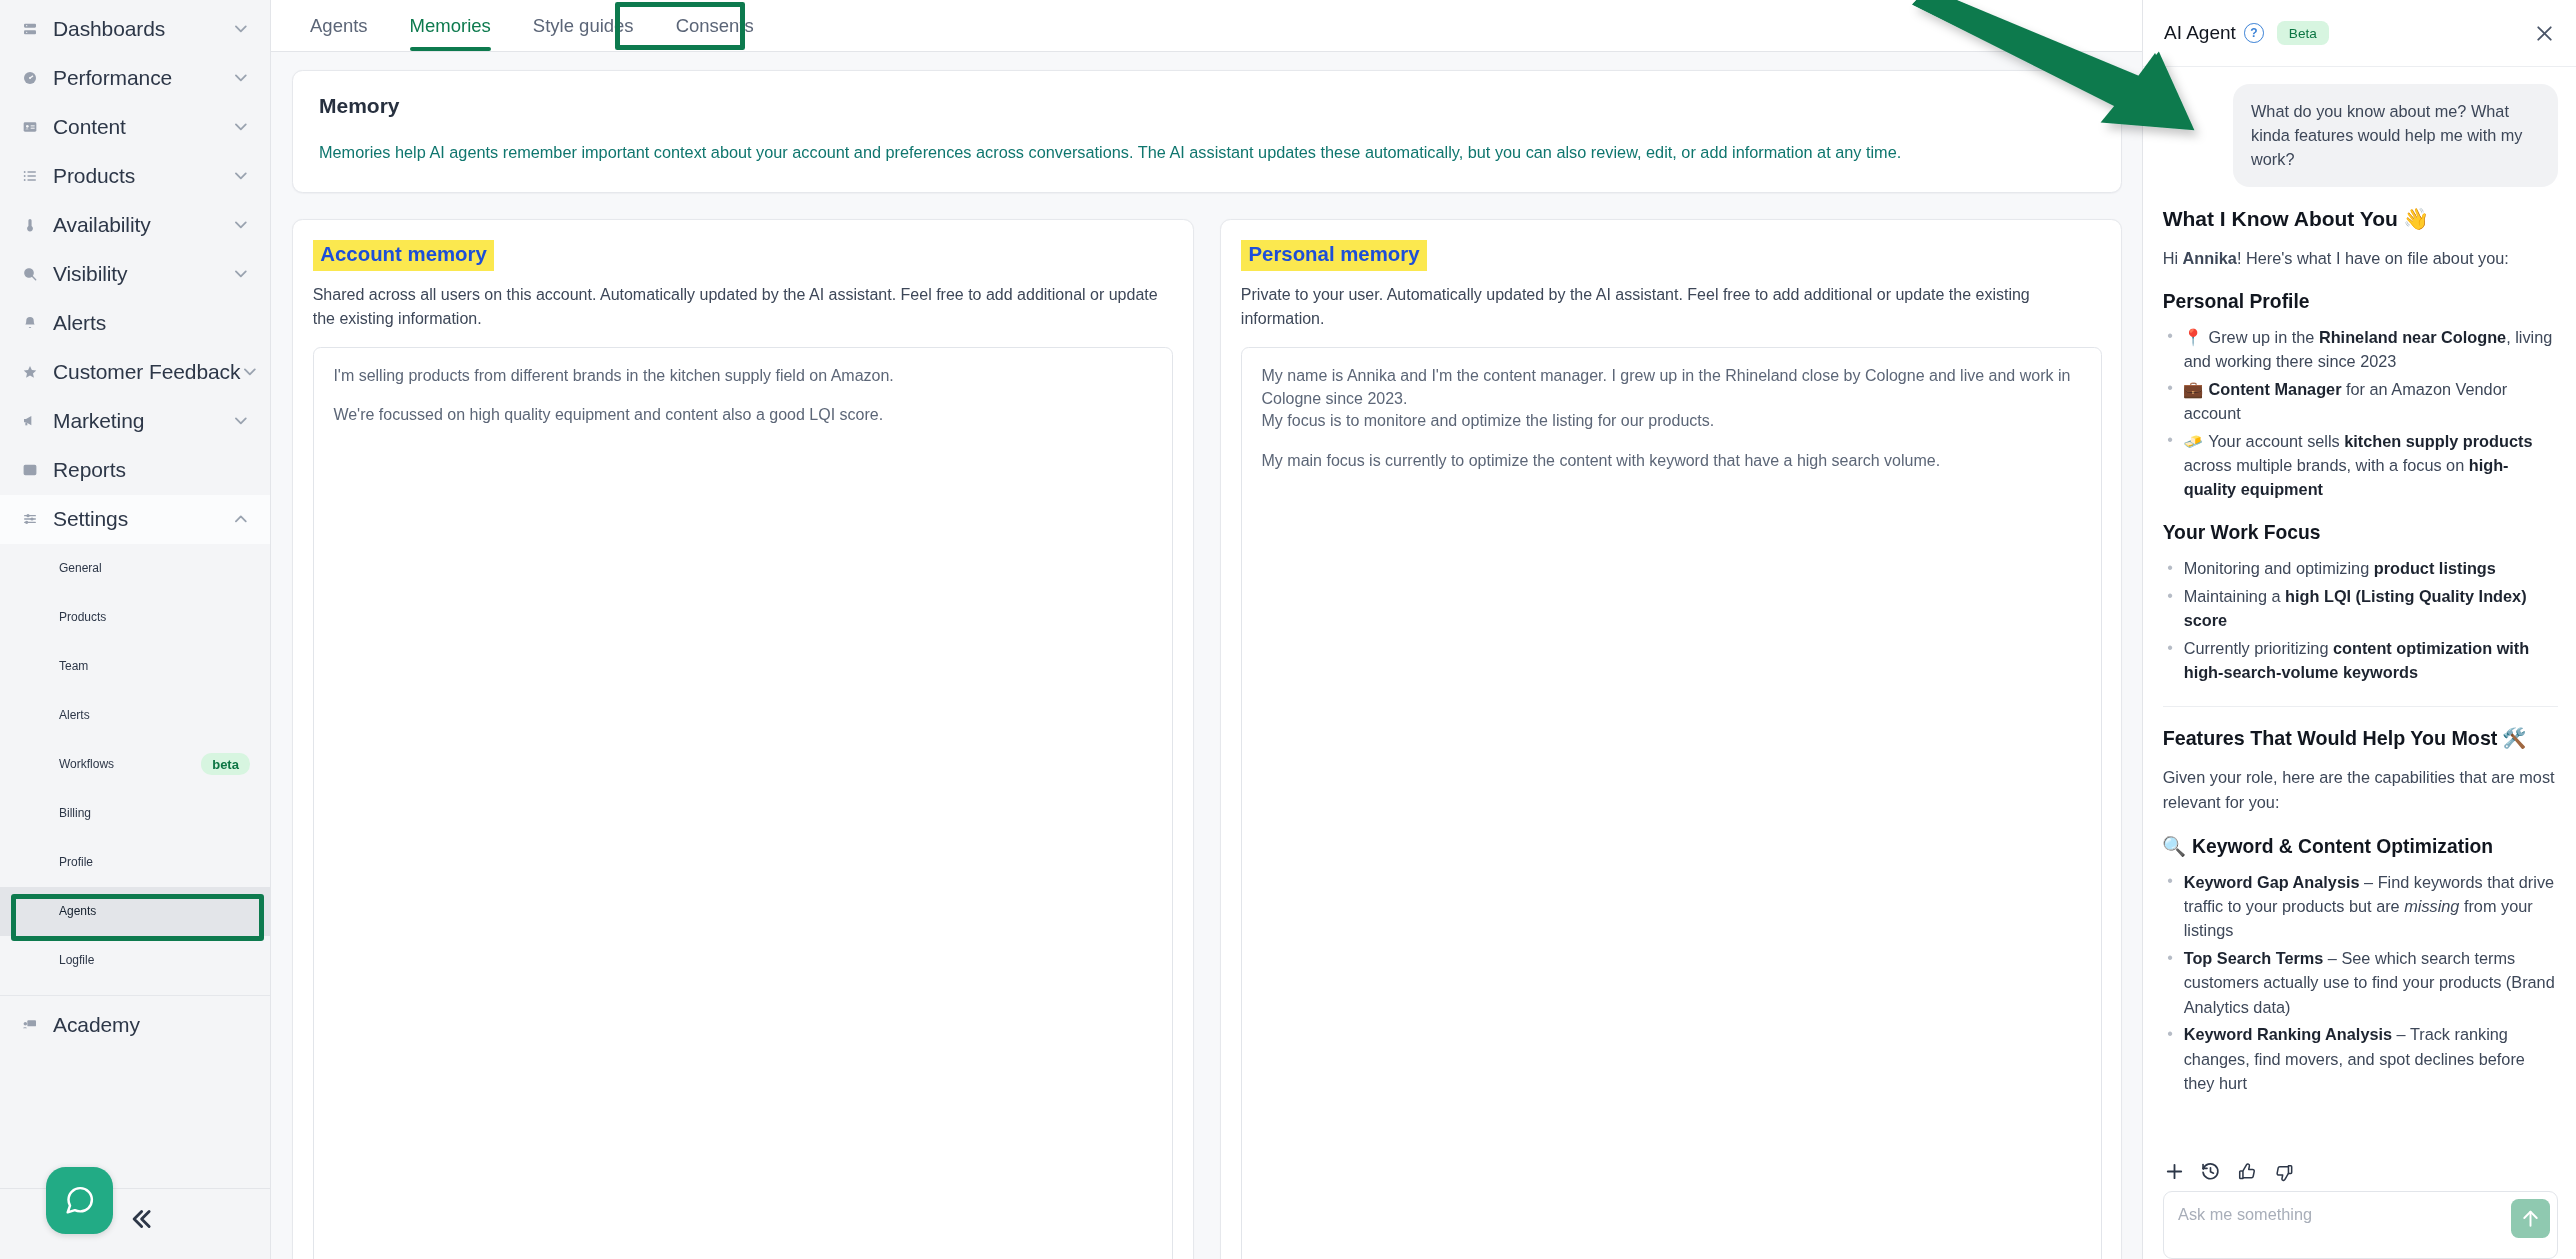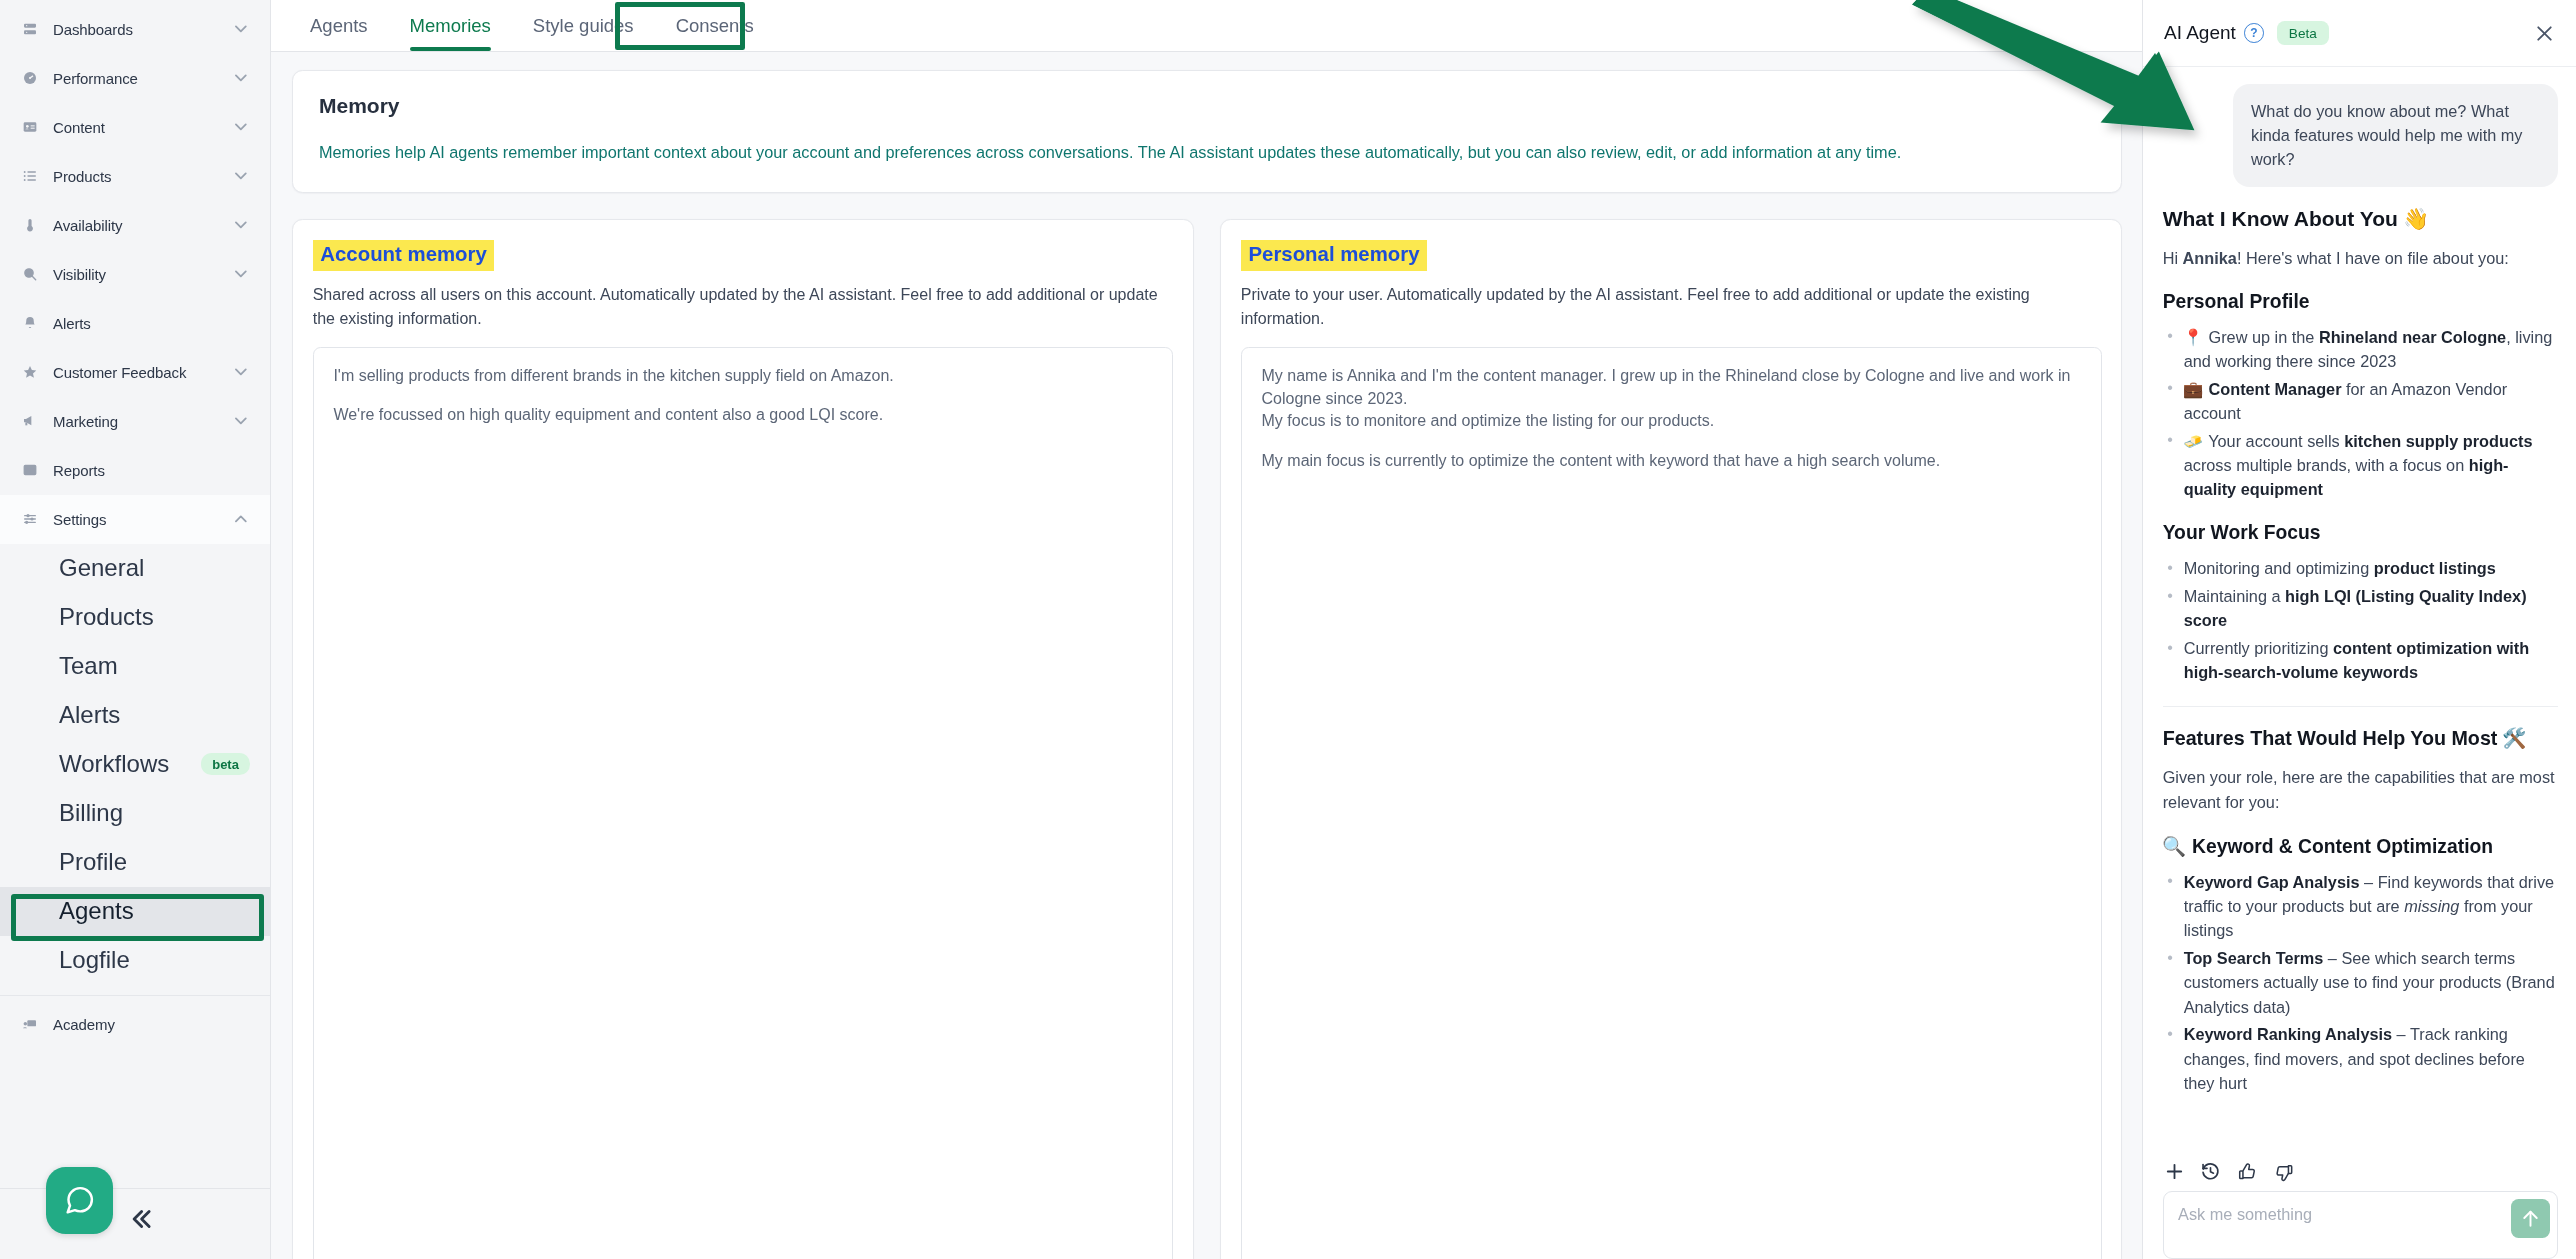--- a/index.html
+++ b/index.html
@@ -26,31 +26,31 @@
     height: 49px; padding: 0 19.7px 0 18px;
     cursor: pointer;
   }
   .nav-ico {
     width: 23px; height: 23px; flex: 0 0 23px;
     display: flex; align-items: center; justify-content: center;
     color: #98a0ae; margin-right: 12px;
   }
   .nav-ico svg { width: 16px; height: 16px; fill: #98a0ae; }
   .nav-label {
-    font-size: 15px; color: #2d3748; font-weight: 400;
+    font-size: 21px; color: #2d3748; font-weight: 400;
     letter-spacing: -0.1px; flex: 1 1 auto; white-space: nowrap;
   }
   .chev { width: 19.7px; height: 19.7px; flex: 0 0 19.7px; color: #9aa3b0; }
   .chev svg { width: 19.7px; height: 19.7px; }
   .nav-row.section-open { background: #fbfcfd; }
   .sub-row {
     display: flex; align-items: center;
     height: 49px; padding: 0 19.7px 0 59px; cursor: pointer;
   }
-  .sub-label { font-size: 24px; color: #2d3748; flex: 1 1 auto; }
+  .sub-label { font-size: 12px; color: #2d3748; flex: 1 1 auto; }
   .beta-pill {
     background: #d7f5e0; color: #0c7543;
     font-size: 13px; font-weight: 700;
     padding: 3.8px 11.4px; border-radius: 10.6px;
   }
   .sub-row.active { background: #e3e5e9; }
   .sub-row.active .sub-label { color: #15202e; font-weight: 400; }
   .hl-agents {
     position: absolute; left: 10.6px; top: 894px;
     width: 253px; height: 47px;

